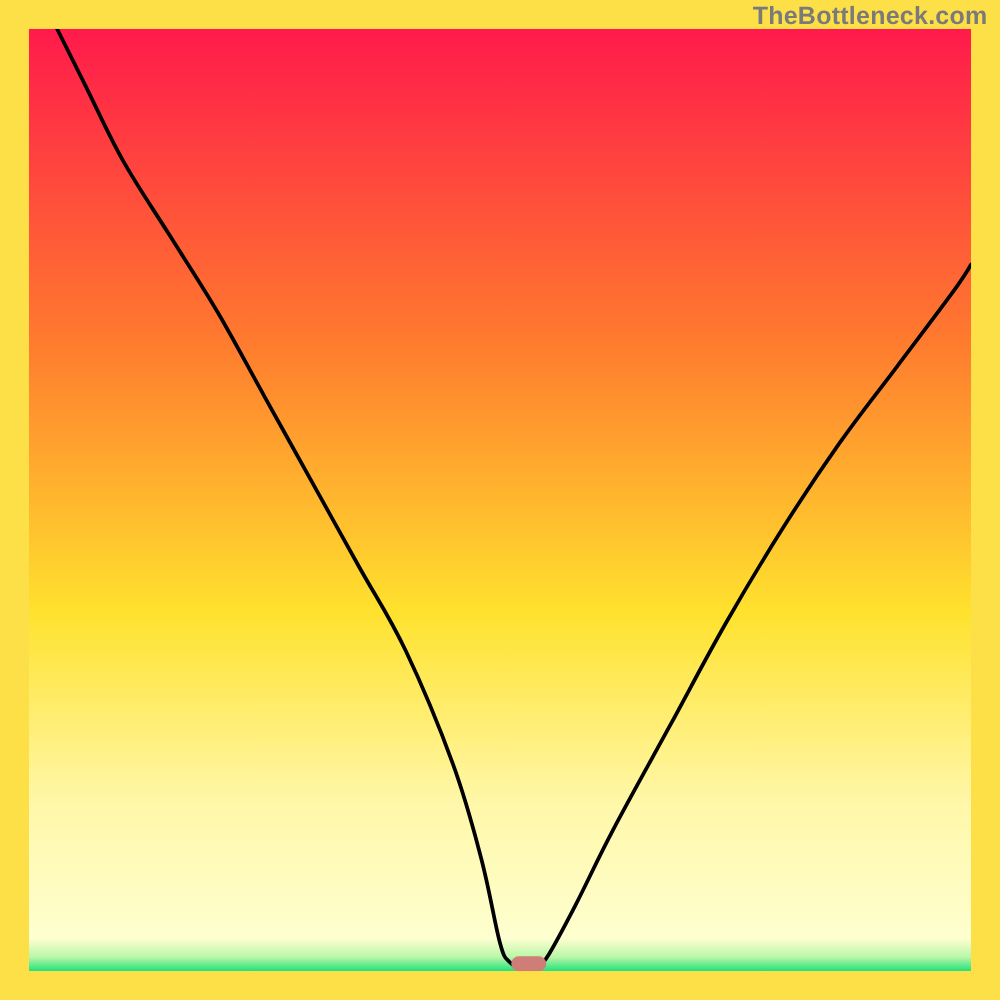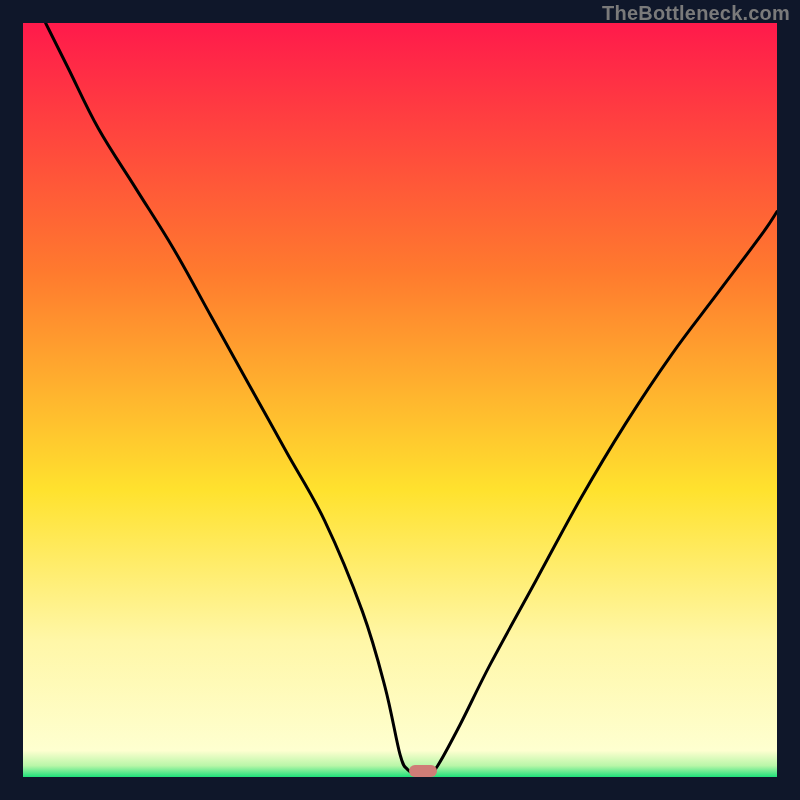--- a/index.html
+++ b/index.html
@@ -9,21 +9,21 @@
     height: 800px;
     background: #000;
     overflow: hidden;
   }
   .frame {
     position: absolute;
     left: 0;
     top: 0;
     width: 800px;
     height: 800px;
-    background: #0f172a;
+    background: #fde047;
   }
   .watermark {
     position: absolute;
     top: 2px;
     right: 10px;
     font-family: Arial, Helvetica, sans-serif;
     font-size: 20px;
     font-weight: 600;
     color: #7a7a7a;
     letter-spacing: 0.2px;

